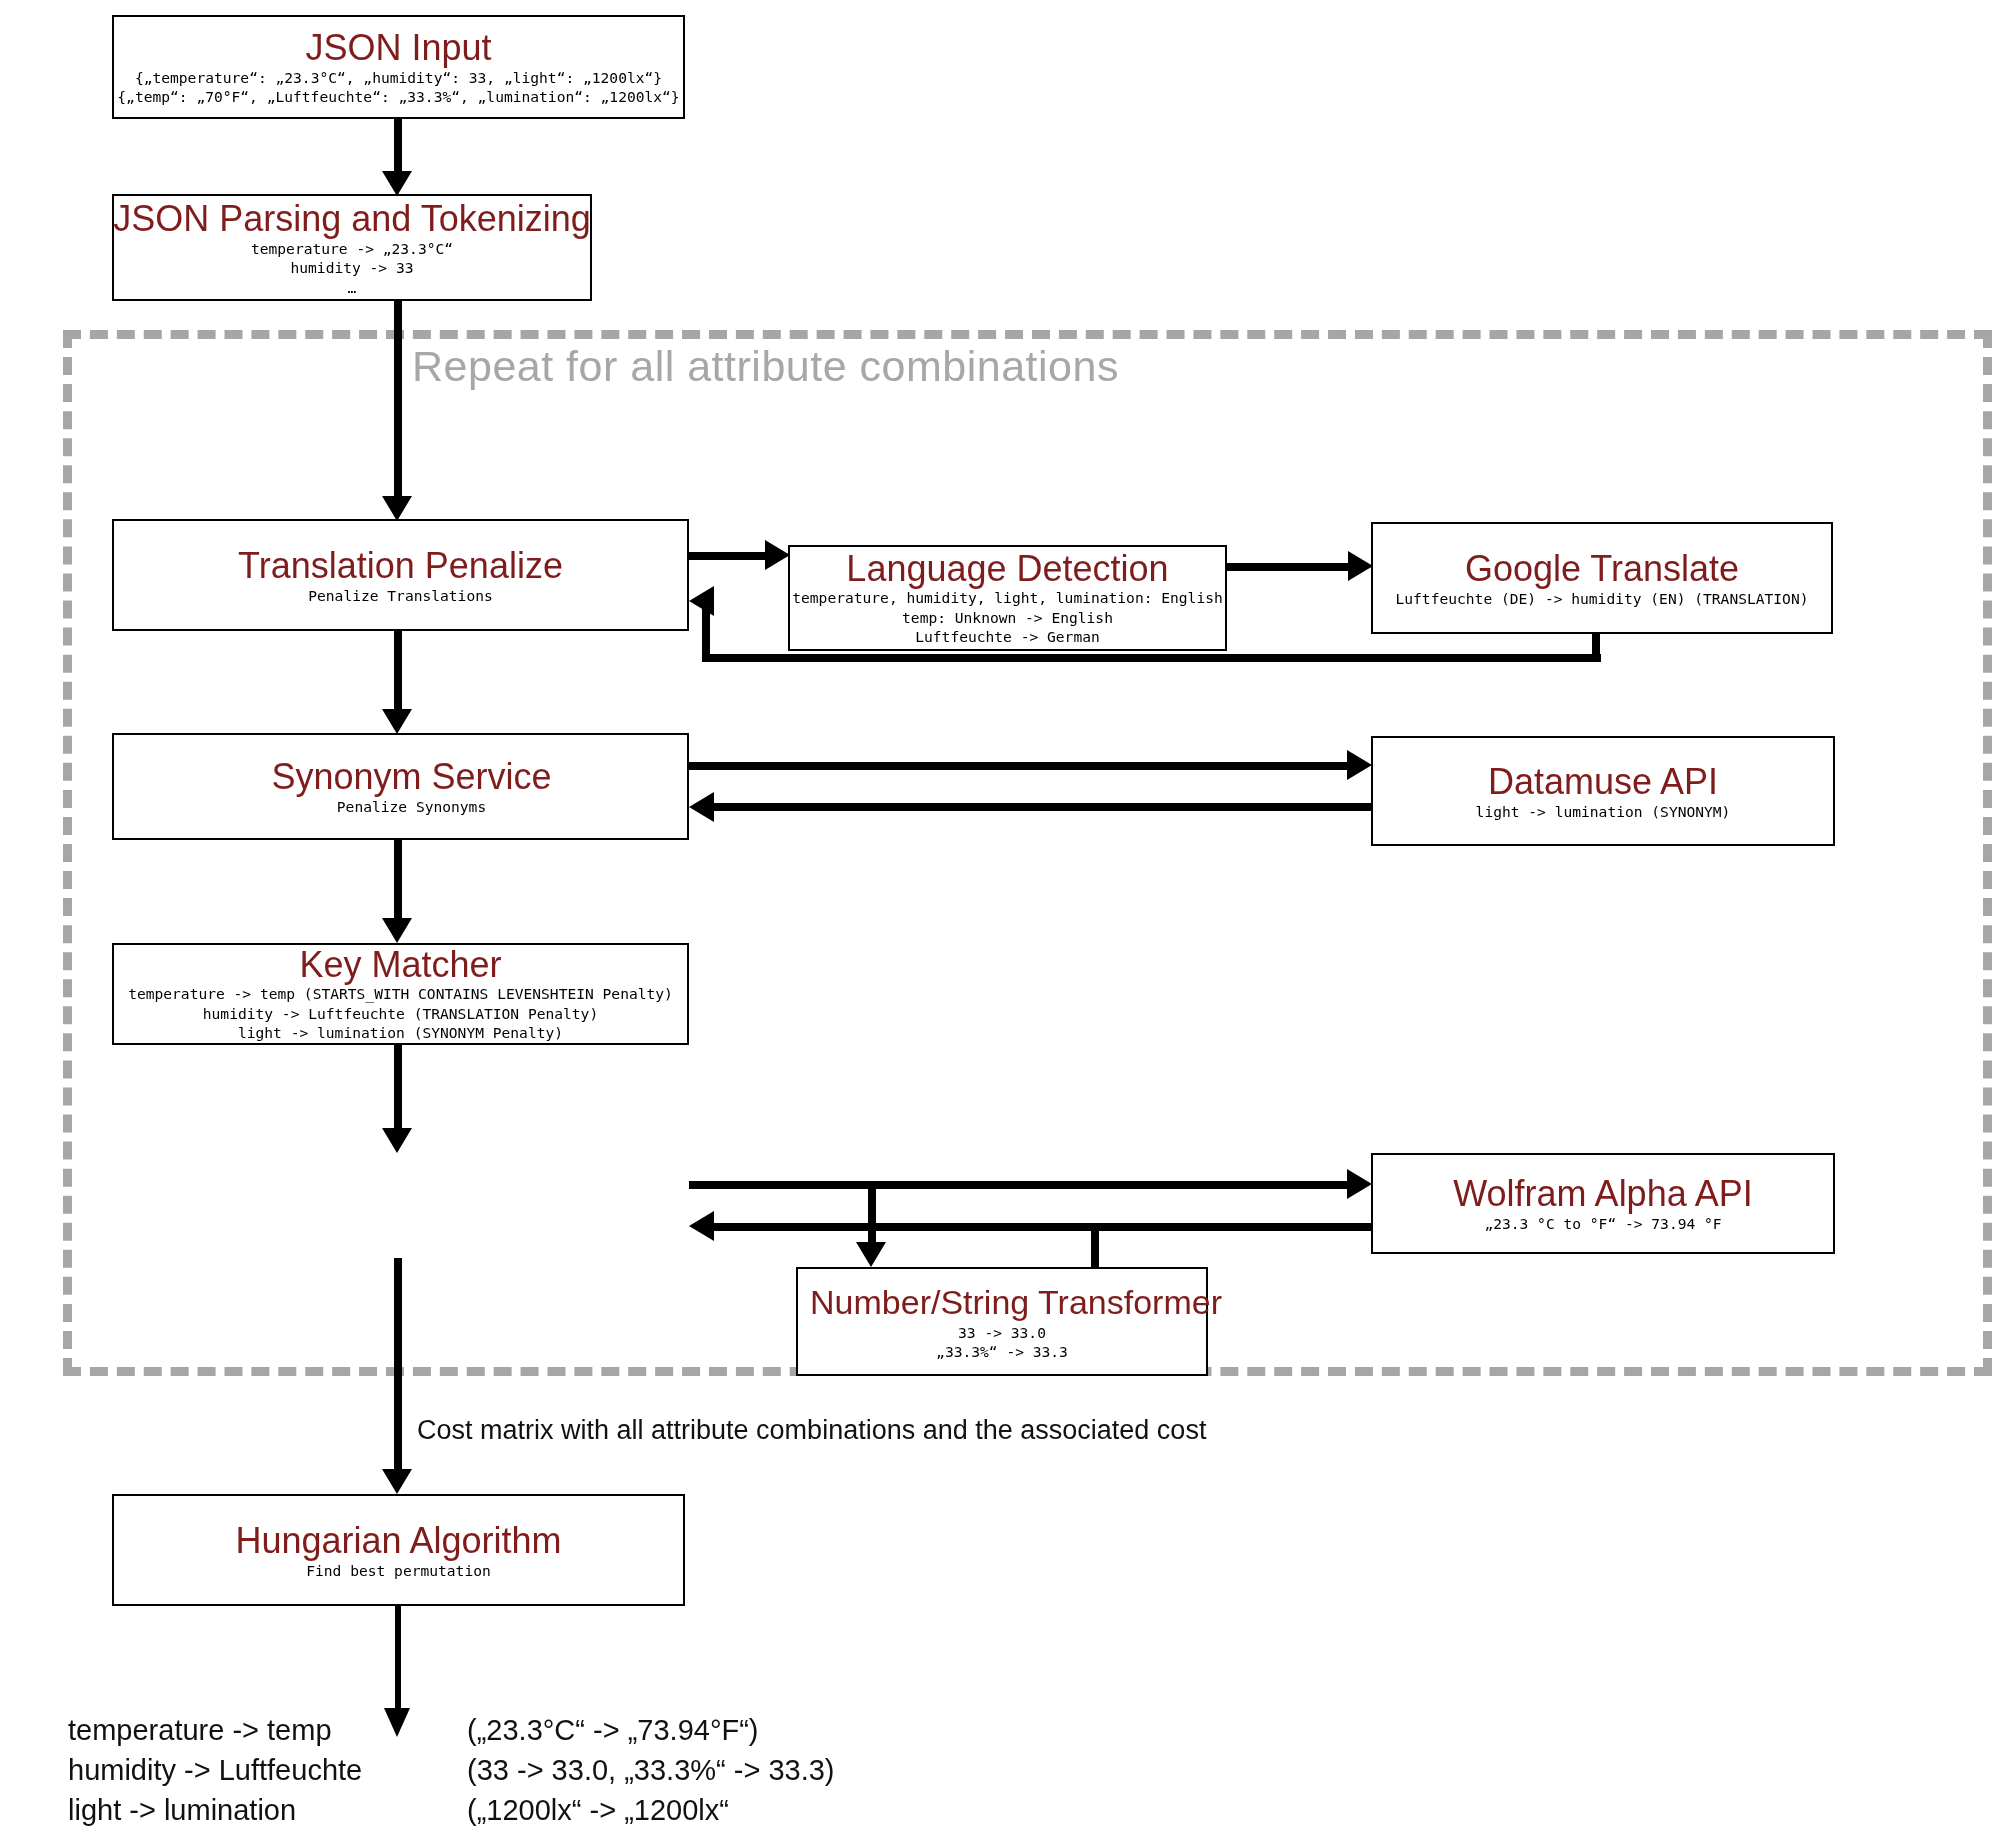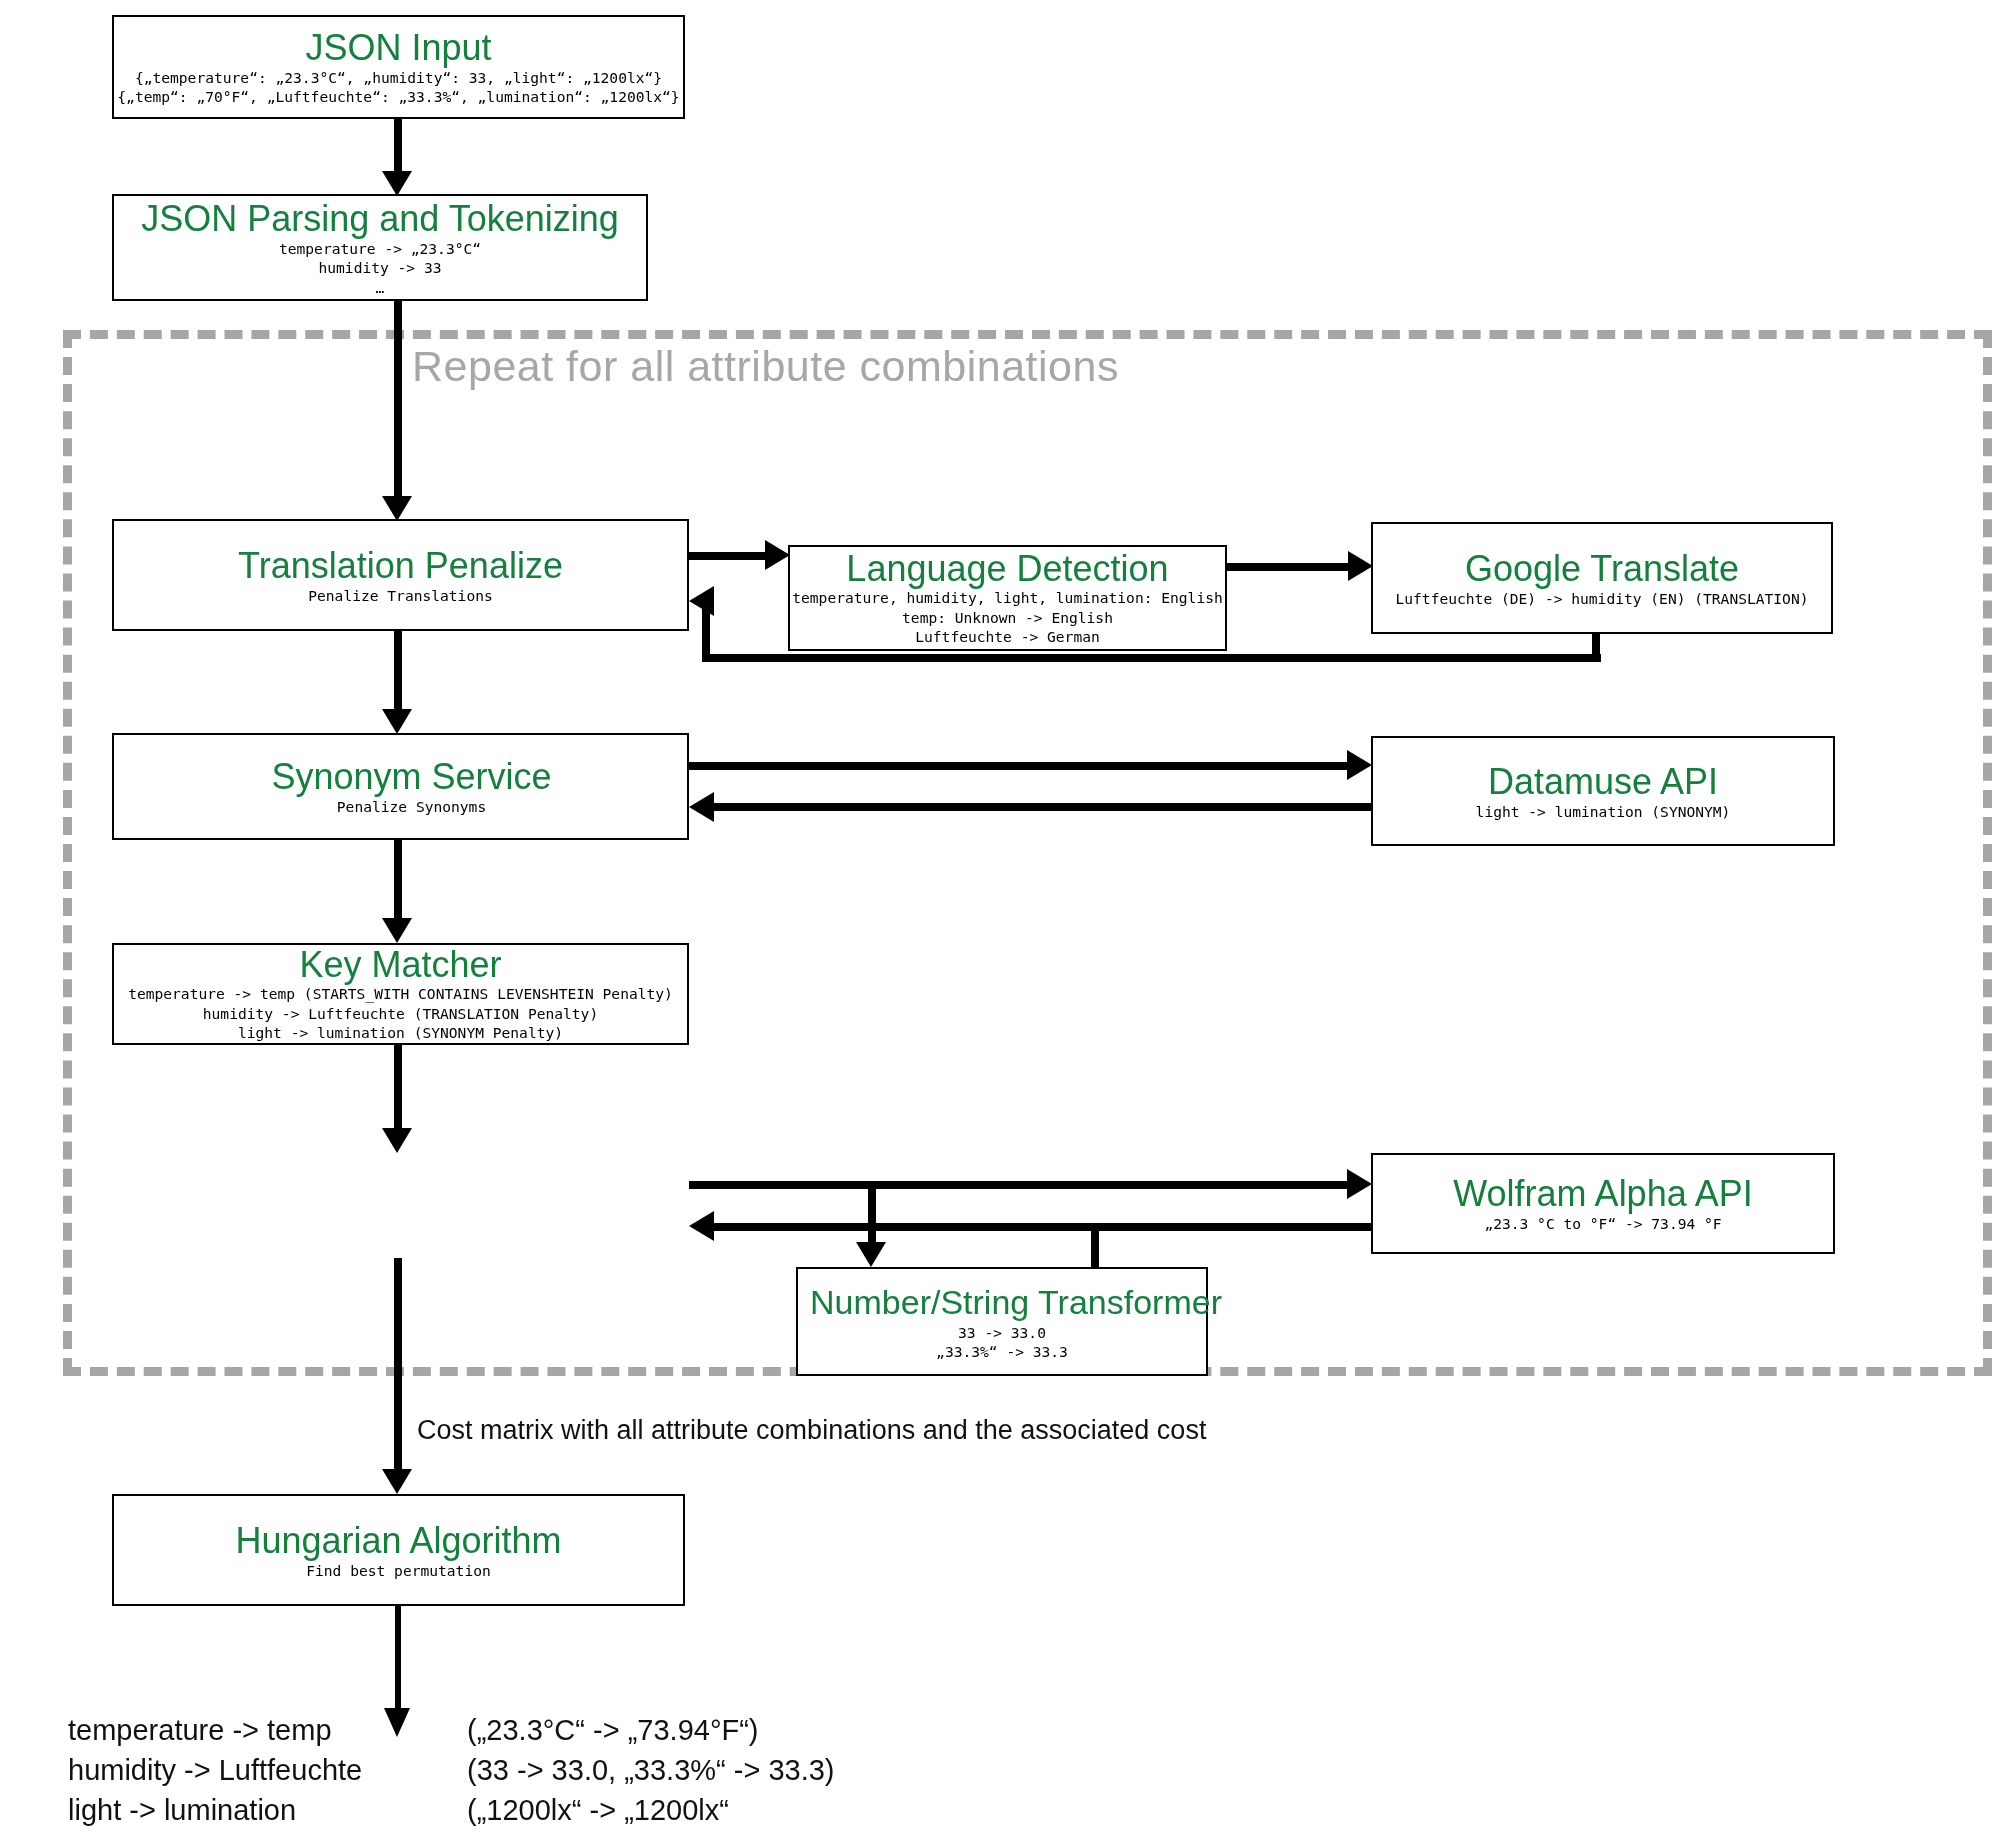--- a/index.html
+++ b/index.html
@@ -6,21 +6,21 @@
   #canvas {
     position:relative; width:2014px; height:1836px; background:#ffffff;
     font-family:"Liberation Sans", sans-serif; color:#111;
     overflow:hidden;
   }
   .box {
     position:absolute; background:#fff; border:2.9px solid #000;
     box-sizing:border-box; display:flex; flex-direction:column;
     justify-content:center; align-items:center; text-align:center; z-index:5;
   }
-  .box .title { font-size:36px; line-height:41px; color:#15803d; white-space:nowrap; }
+  .box .title { font-size:36px; line-height:41px; color:#7f1d1d; white-space:nowrap; }
   .box .mono  { font-family:"DejaVu Sans Mono", monospace; font-size:14.6px; line-height:19.4px; color:#000; white-space:nowrap; }
   .dashed-region {
     position:absolute; left:63px; top:330px; width:1929px; height:1046px;
     border:9.7px dashed #a6a6a6; box-sizing:border-box; z-index:1;
   }
   .repeat-label {
     position:absolute; left:412px; top:342px; font-size:43px; color:#a7a7a7;
     letter-spacing:0.5px; z-index:2; white-space:nowrap;
   }
   .cost-label {
@@ -95,21 +95,21 @@
   <div class="ah ah-down-sm" style="left:384px; top:1708px;"></div>
 
   <div class="cost-label">Cost matrix with all attribute combinations and the associated cost</div>
 
   <div class="box" style="left:112px; top:14.6px; width:573px; height:104px;">
     <div class="title">JSON Input</div>
     <div class="mono">{„temperature“: „23.3°C“, „humidity“: 33, „light“: „1200lx“}</div>
     <div class="mono">{„temp“: „70°F“, „Luftfeuchte“: „33.3%“, „lumination“: „1200lx“}</div>
   </div>
 
-  <div class="box" style="left:112px; top:194px; width:536px; height:107px;">
+  <div class="box" style="left:112px; top:194px; width:480px; height:107px;">
     <div class="title">JSON Parsing and Tokenizing</div>
     <div class="mono">temperature -&gt; „23.3°C“</div>
     <div class="mono">humidity -&gt; 33</div>
     <div class="mono">…</div>
   </div>
 
   <div class="box" style="left:112px; top:519px; width:577px; height:112px;">
     <div class="title">Translation Penalize</div>
     <div class="mono">Penalize Translations</div>
   </div>

